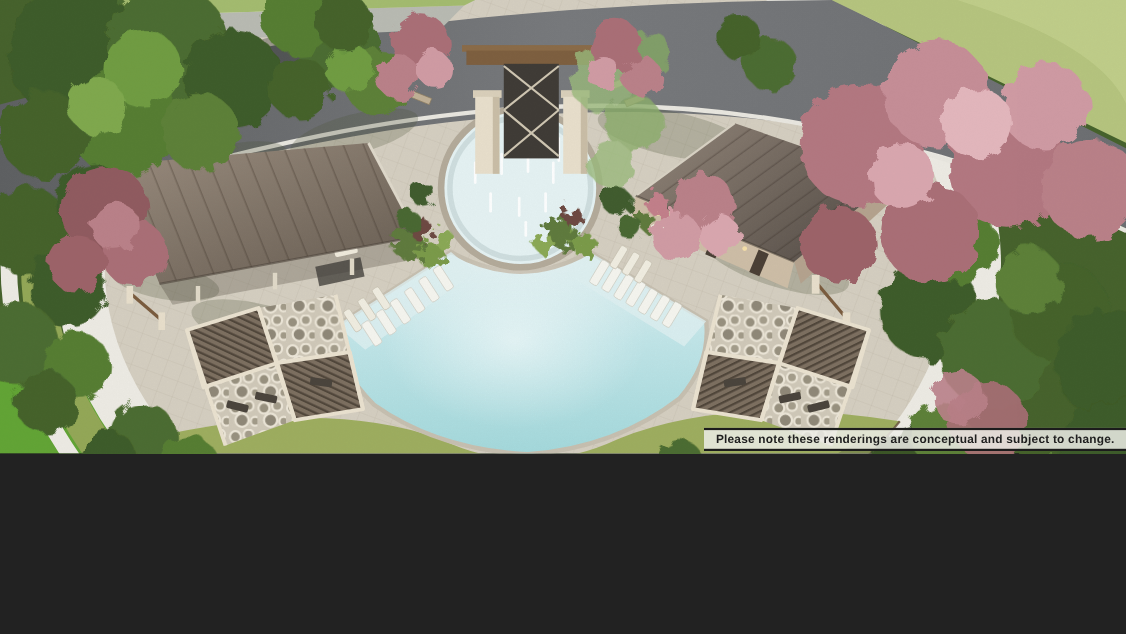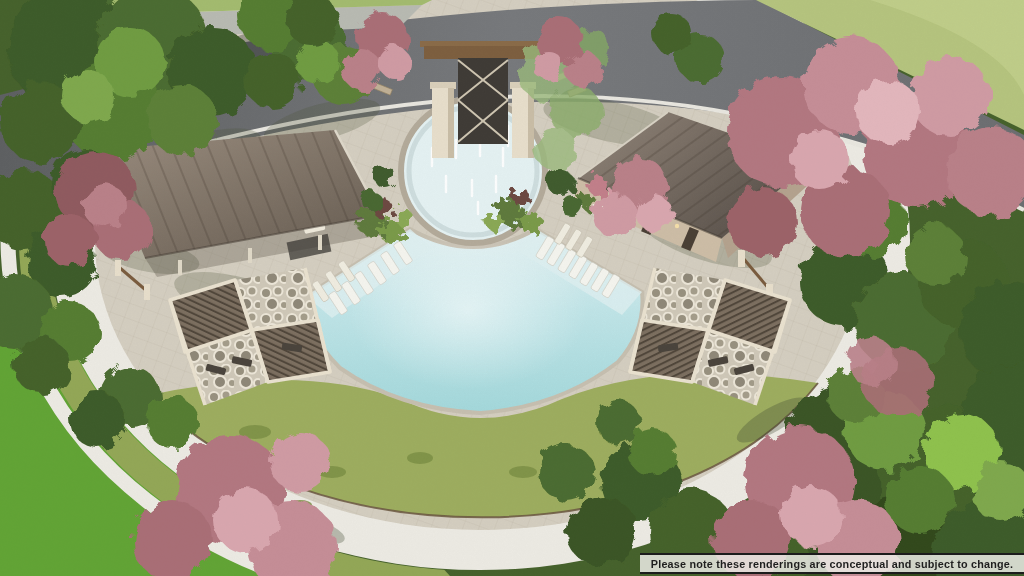--- a/index.html
+++ b/index.html
@@ -1,16 +1,16 @@
 <!DOCTYPE html>
 <html style="--water: #bfe4e7; --water_deep: #a3d8db; --water_pale: #e4f1f2; --paving: #d4cec0; --roof_brown: #9a8c7e; --roof_dark: #685e53; --lawn_olive: #9dad5f; --lawn_bright: #62a435; --lawn_light: #b5c47e; --path_white: #eceae3; --road_gray: #717476; --tree_green_dark: #3e5b29; --tree_green: #5d8038; --tree_green_light: #7fa84e; --tree_pink: #cf9aa3; --tree_pink_dark: #a96e76; --pergola_cream: #e9e1cf; --disclaimer_bg: rgba(236,236,230,0.85); --disclaimer_text: #1f1f1f;"><head>
 <meta charset="utf-8">
 <style>
   html,body{margin:0;padding:0;background:#222;}
-  #stage{position:relative;width:1024px;height:576px;overflow:hidden;
+  #stage{position:relative;width:1024px;height:412px;overflow:hidden;
          font-family:"Liberation Sans",sans-serif;}
   #stage svg{position:absolute;inset:0;display:block;}
   #disclaimer{position:absolute;left:640px;right:0;bottom:2px;height:17px;
     background:var(--disclaimer_bg,rgba(236,236,230,.85));
     border-top:2px solid #1c1c1c;border-bottom:2px solid #1c1c1c;
     display:flex;align-items:center;justify-content:center;
     font-size:10.8px;font-weight:700;letter-spacing:.2px;
     color:var(--disclaimer_text,#1f1f1f);white-space:nowrap;}
 </style>
 </head>

